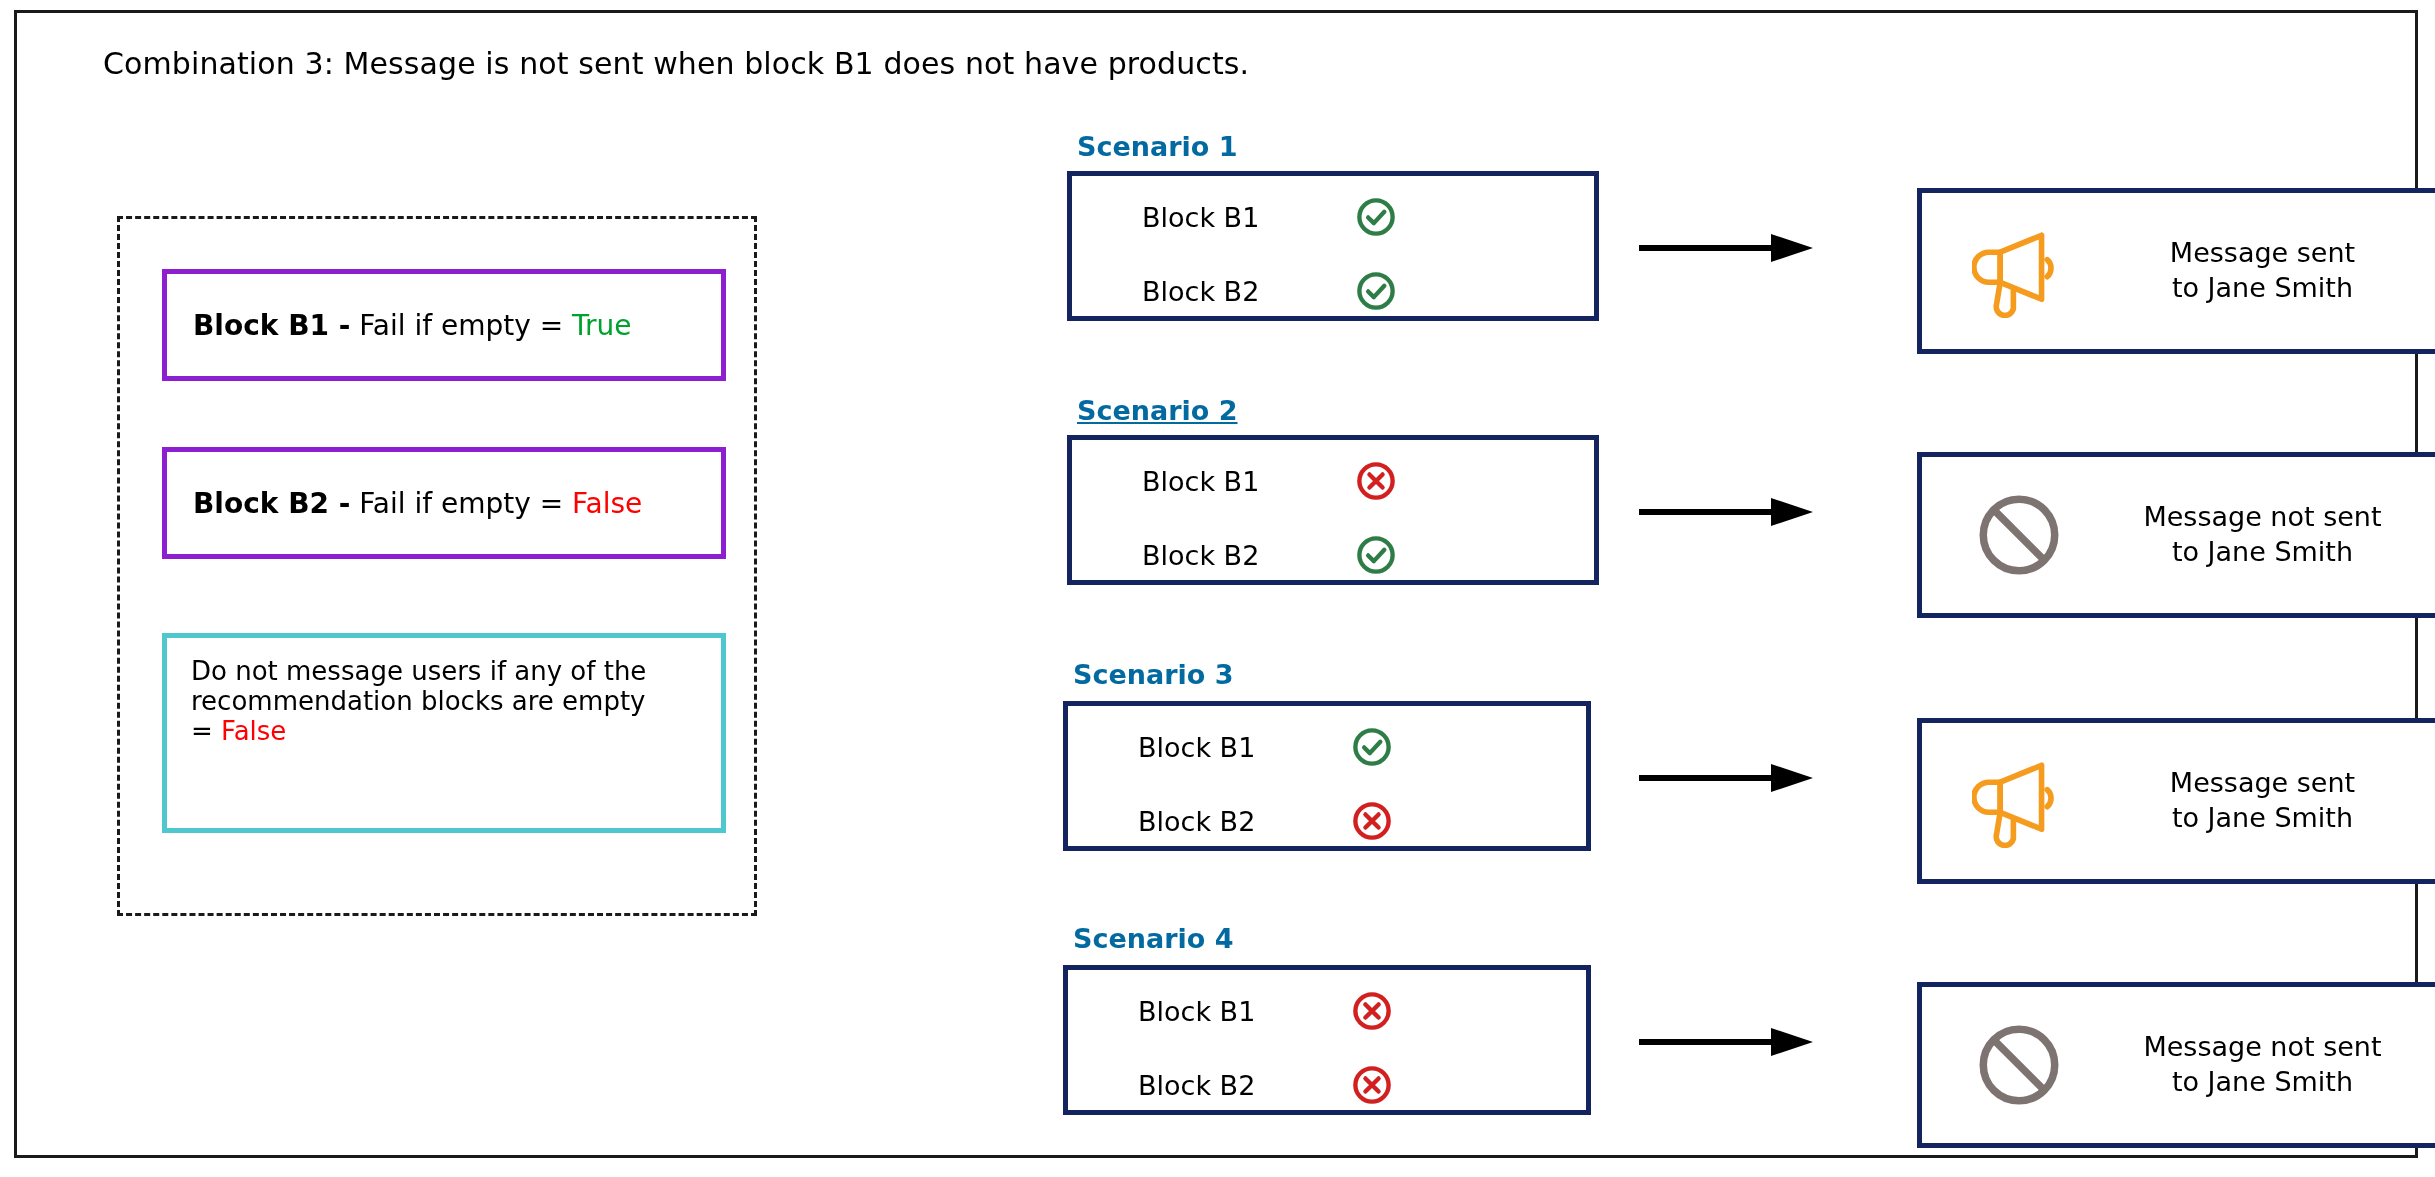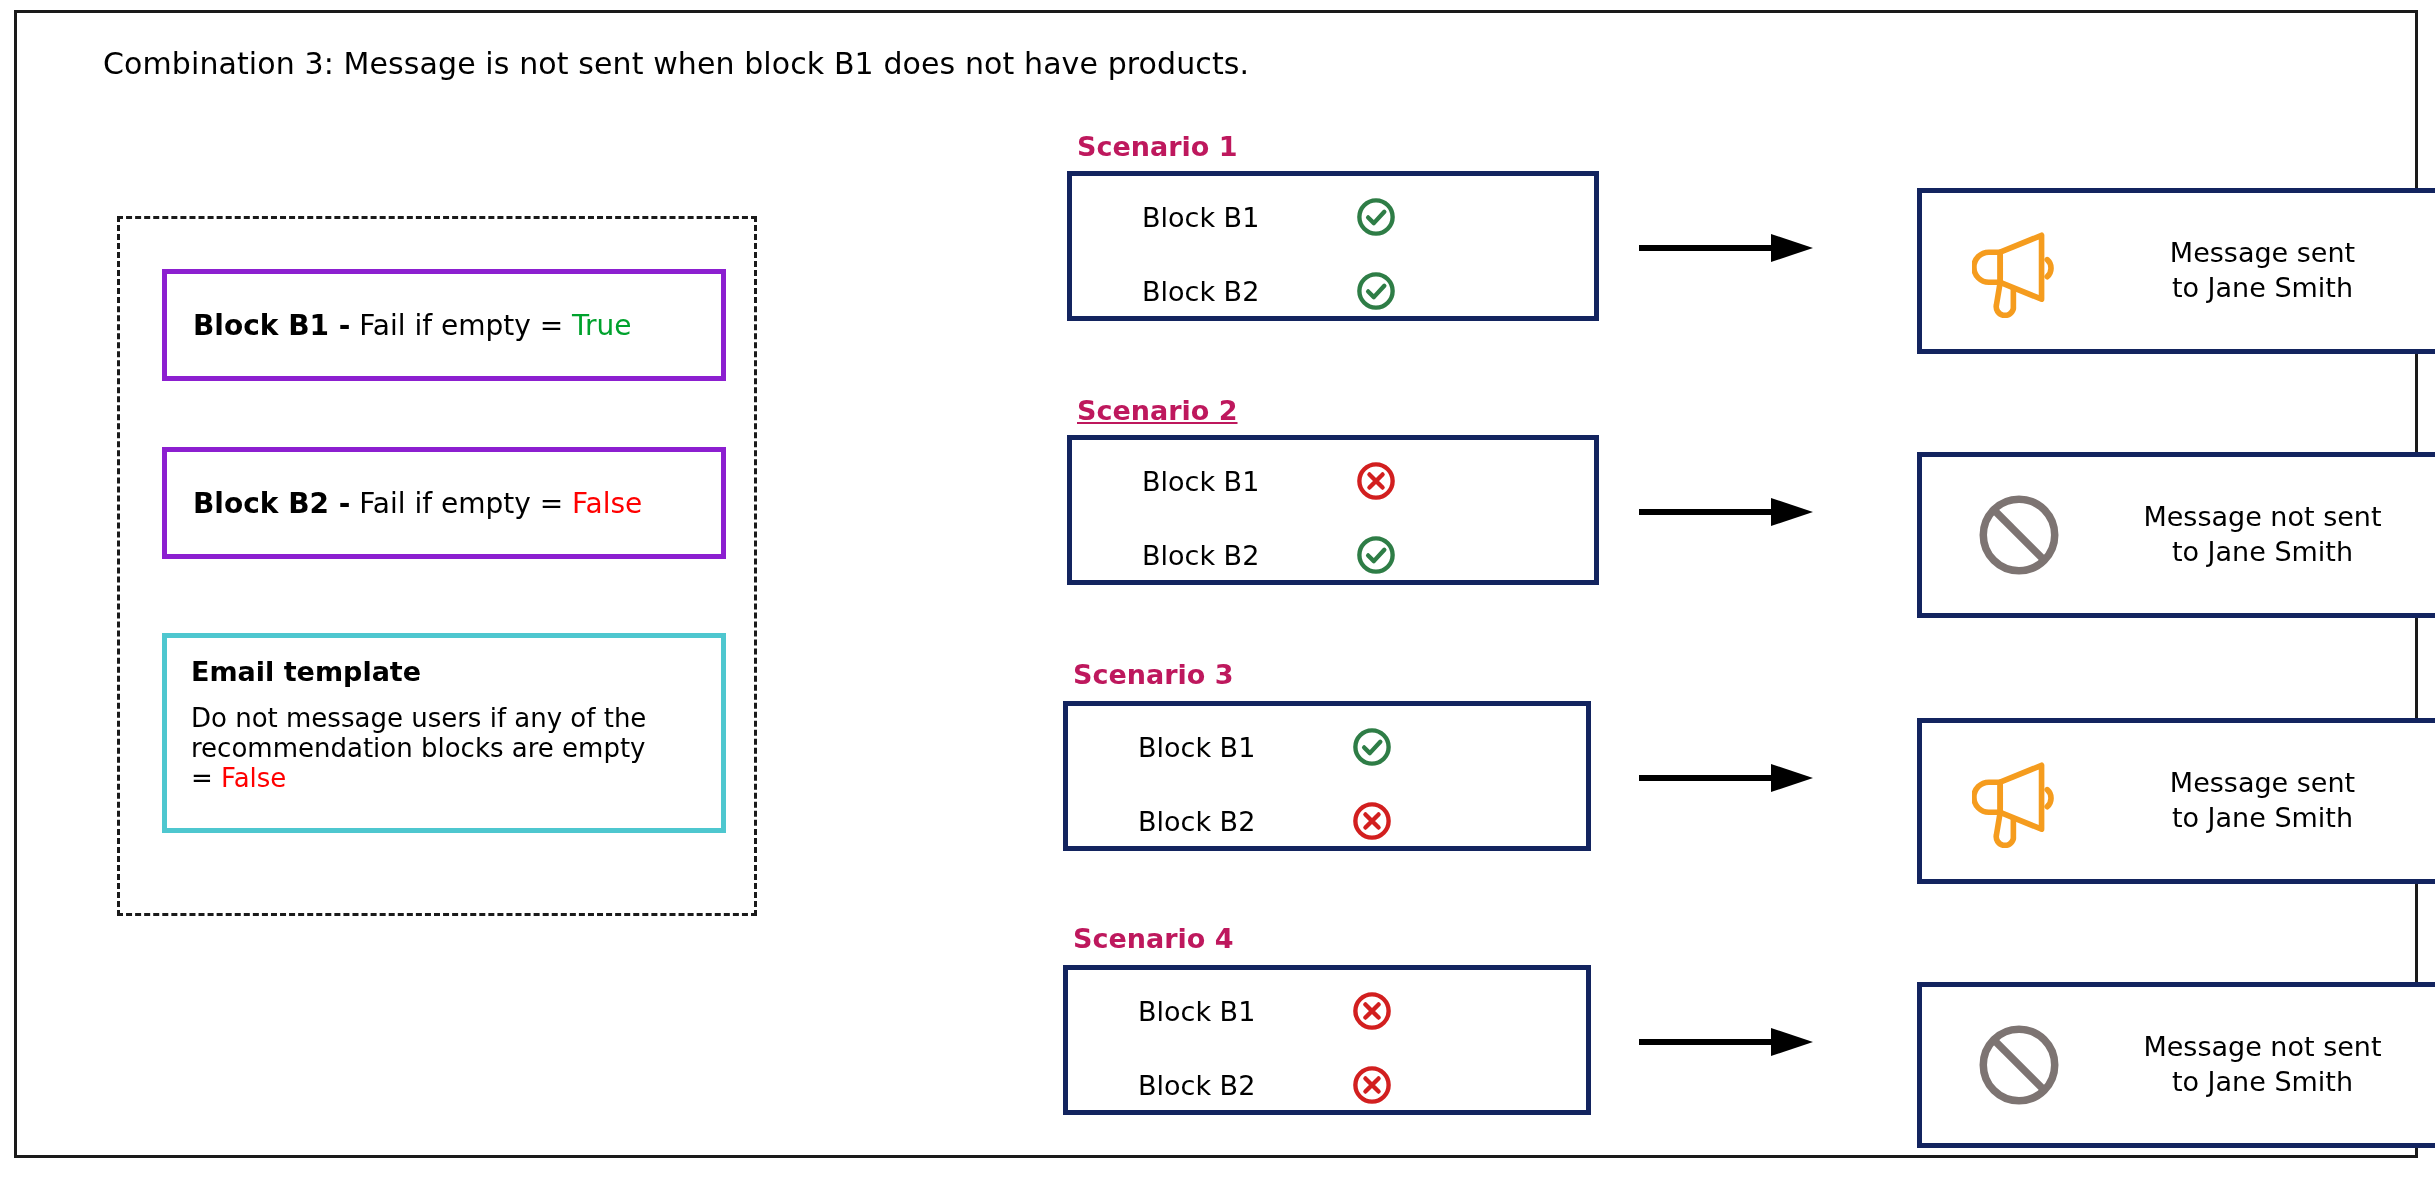--- a/index.html
+++ b/index.html
@@ -98,21 +98,21 @@
     color: #000000;
     line-height: 1.16;
     max-width: 470px;
   }
 
   
   .scenario-label {
     position: absolute;
     font-size: 27px;
     font-weight: bold;
-    color: #be185d;
+    color: #0369a1;
     white-space: nowrap;
   }
 
   .scenario-box {
     position: absolute;
     border: 5px solid #13245f;
     box-sizing: border-box;
     background: #ffffff;
   }
   .scenario-row {
@@ -190,21 +190,20 @@
       </div>
     </div>
 
     <div class="block-card" id="block-card-b2">
       <div class="block-card-text">
         <span class="bc-name">Block B2 -</span><span> Fail if empty = </span><span class="val-false">False</span>
       </div>
     </div>
 
     <div id="email-template-card">
-      <div id="email-template-title">Email template</div>
       <div id="email-template-body"><span>Do not message users if any of the recommendation blocks are empty = </span><span class="val-false">False</span></div>
     </div>
 
   </div>
 
   <div class="scenario-label" style="left:1060px; top:118px;">Scenario 1</div>
   <div class="scenario-box" style="left:1050px; top:158px; width:532px; height:150px;">
     <div class="scenario-row scenario-row-1">
       <span class="block-label">Block B1</span>
       <svg class="status-icon" viewBox="0 0 48 48">

